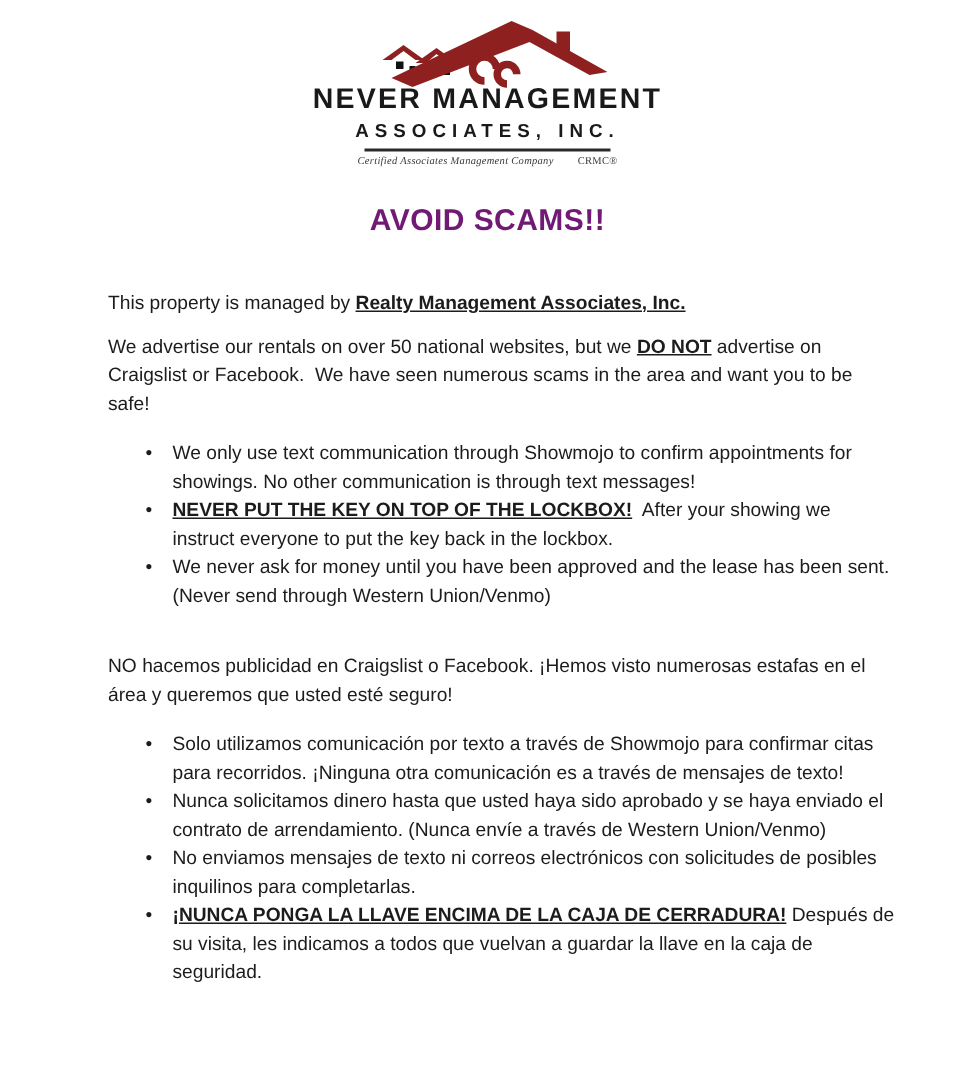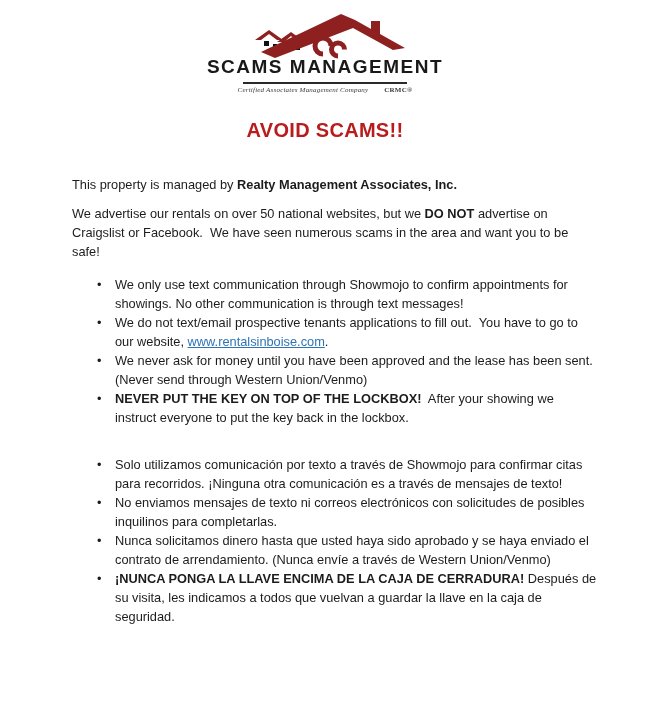--- a/index.html
+++ b/index.html
@@ -45,40 +45,41 @@
   }
   .logo-tagline {
     font-family: "Liberation Serif", serif;
     font-style: italic;
     font-size: 7px;
     color: #3a3a3a;
     letter-spacing: 0.2px;
   }
   .logo-tagline .mark {
     font-style: normal;
-    font-weight: bold;
+    font-weight: normal;
     margin-left: 16px;
   }
   h1.headline {
     text-align: center;
     font-size: 20px;
     font-weight: bold;
-    color: #b91c1c;
+    color: #701a75;
     margin: 25px 0 0 0;
     letter-spacing: 0.3px;
   }
   .content {
     padding: 33px 52px 0 72px;
     font-size: 12.8px;
     line-height: 19px;
   }
   .content p { margin: 0 0 10px 0; }
   .t { white-space: pre-wrap; }
   .bu {
     font-weight: bold;
+    text-decoration: underline;
   }
   a.link {
     color: var(--link-color);
     text-decoration: underline;
     cursor: pointer;
   }
   ul.bullets {
     list-style: none;
     margin: 14px 0 10px 0;
     padding: 0 0 0 25px;
@@ -110,45 +111,46 @@
       <rect x="50" y="35" width="5" height="5" fill="#111111"></rect>
       <rect x="59" y="38" width="4" height="4" fill="#111111"></rect>
 
       <polygon points="134,13 143,13 143,30 134,30" fill="#8e2020"></polygon>
 
       <path d="M24 44 L104 6 L118 12 L168 40 L156 42 L116 20 L38 50 Z" fill="#8e2020"></path>
 
       <path d="M86 46 a8 8 0 1 1 8 -8" fill="none" stroke="#8e2020" stroke-width="5"></path>
       <path d="M101 48 a6.5 6.5 0 1 1 6.5 -6.5" fill="none" stroke="#8e2020" stroke-width="5"></path>
     </svg>
-    <div class="logo-name1">SCAMS MANAGEMENT</div>
+    <div class="logo-name1">NEVER MANAGEMENT</div>
+    <div class="logo-name2">ASSOCIATES, INC.</div>
     <div class="logo-rule"></div>
     <div class="logo-tagline">
       <span class="t">Certified Associates Management Company</span><span class="mark">CRMC®</span>
     </div>
   </header>
 
   <h1 class="headline">AVOID SCAMS!!</h1>
 
   <div class="content">
 
     <section class="section-en">
       <p><span class="t">This property is managed by </span><span class="bu t">Realty Management Associates, Inc.</span></p>
       <p><span class="t">We advertise our rentals on over 50 national websites, but we </span><span class="bu t">DO NOT</span><span class="t"> advertise on Craigslist or Facebook.  We have seen numerous scams in the area and want you to be safe!</span></p>
       <ul class="bullets">
         <li><span class="t">We only use text communication through Showmojo to confirm appointments for showings. No other communication is through text messages!</span></li>
-        <li><span class="t">We do not text/email prospective tenants applications to fill out.  You have to go to our website, </span><a class="link t">www.rentalsinboise.com</a><span class="t">.</span></li>
+        <li><span class="bu t">NEVER PUT THE KEY ON TOP OF THE LOCKBOX!</span><span class="t">  After your showing we instruct everyone to put the key back in the lockbox.</span></li>
         <li><span class="t">We never ask for money until you have been approved and the lease has been sent. (Never send through Western Union/Venmo)</span></li>
-        <li><span class="bu t">NEVER PUT THE KEY ON TOP OF THE LOCKBOX!</span><span class="t">  After your showing we instruct everyone to put the key back in the lockbox.</span></li>
       </ul>
     </section>
 
     <section class="section-es">
+      <p><span class="t">NO hacemos publicidad en Craigslist o Facebook. ¡Hemos visto numerosas estafas en el área y queremos que usted esté seguro!</span></p>
       <ul class="bullets">
         <li><span class="t">Solo utilizamos comunicación por texto a través de Showmojo para confirmar citas para recorridos. ¡Ninguna otra comunicación es a través de mensajes de texto!</span></li>
+        <li><span class="t">Nunca solicitamos dinero hasta que usted haya sido aprobado y se haya enviado el contrato de arrendamiento. (Nunca envíe a través de Western Union/Venmo)</span></li>
         <li><span class="t">No enviamos mensajes de texto ni correos electrónicos con solicitudes de posibles inquilinos para completarlas.</span></li>
-        <li><span class="t">Nunca solicitamos dinero hasta que usted haya sido aprobado y se haya enviado el contrato de arrendamiento. (Nunca envíe a través de Western Union/Venmo)</span></li>
         <li><span class="bu t">¡NUNCA PONGA LA LLAVE ENCIMA DE LA CAJA DE CERRADURA!</span><span class="t"> Después de su visita, les indicamos a todos que vuelvan a guardar la llave en la caja de seguridad.</span></li>
       </ul>
     </section>
 
   </div>
 </div>
 
 </body></html>

